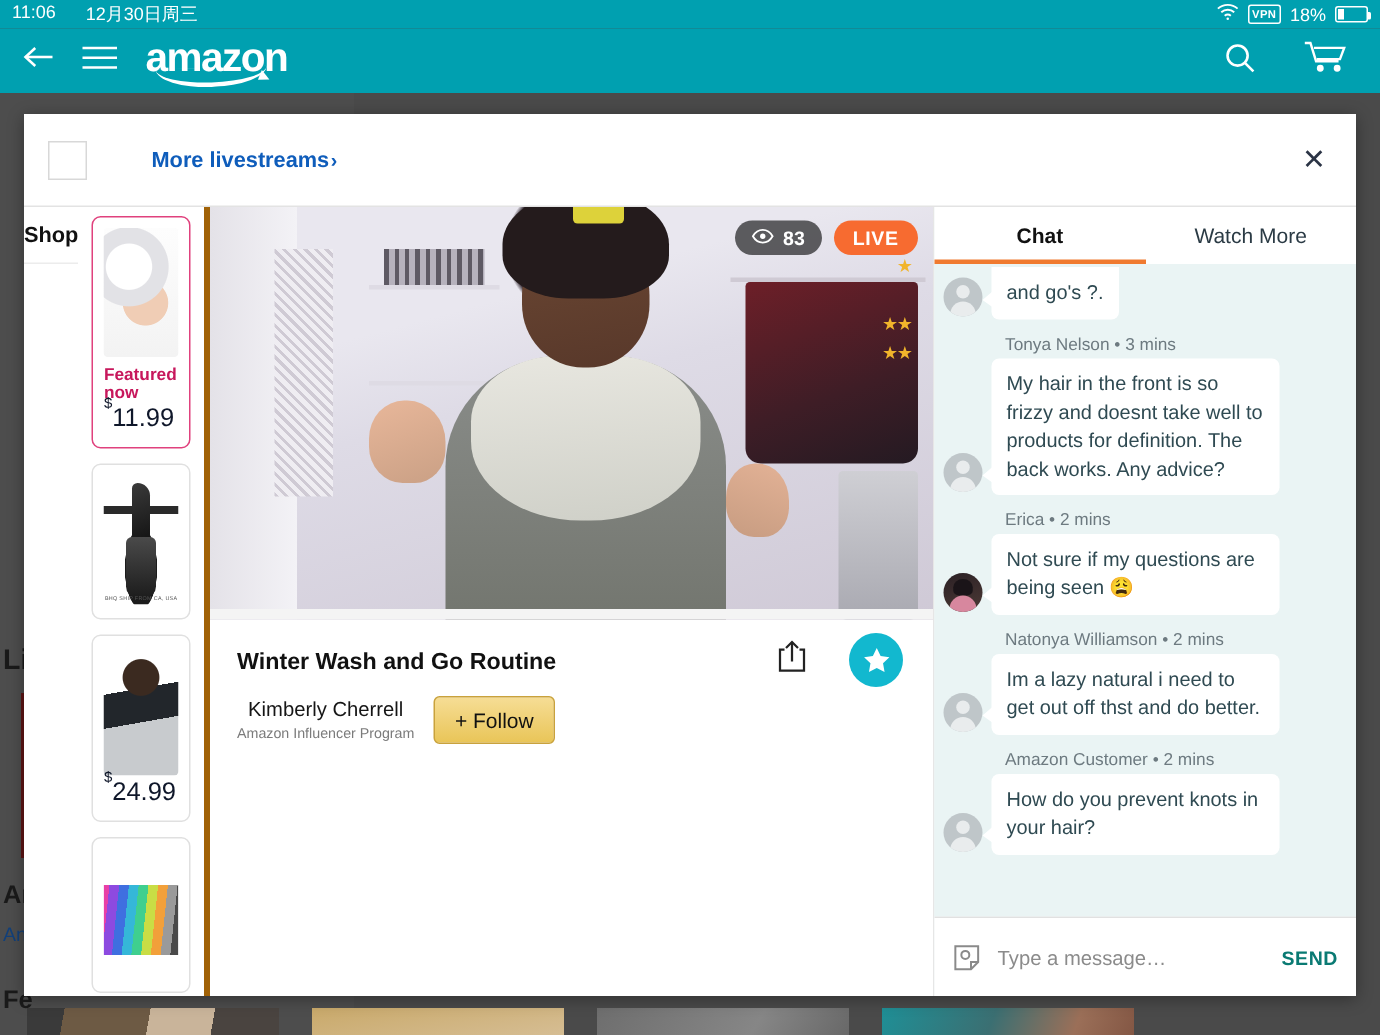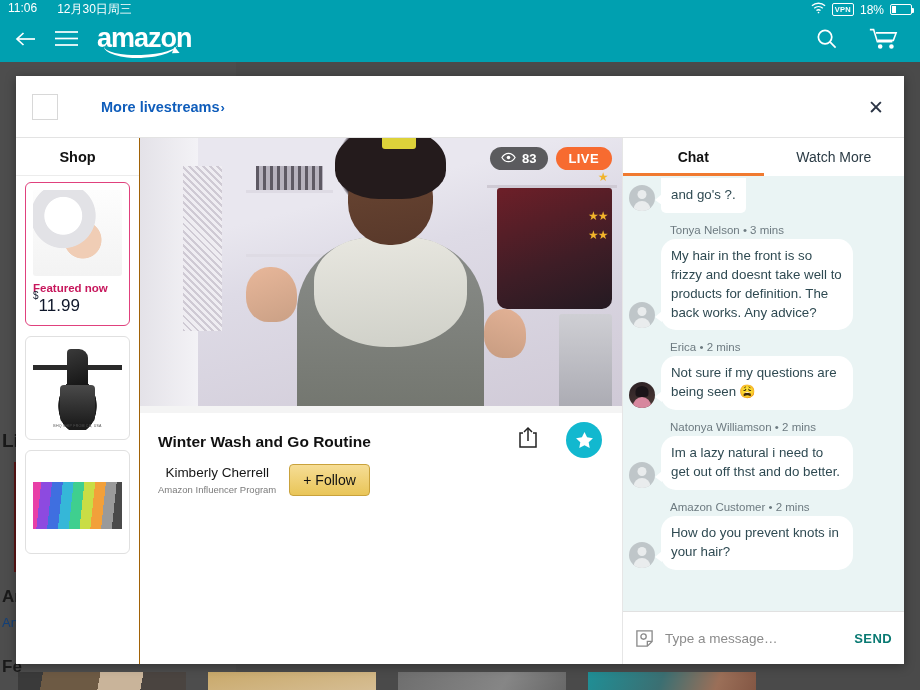--- a/index.html
+++ b/index.html
@@ -95,21 +95,21 @@
   }
   .mh-link .chev { font-size: 13px; font-weight: bold; margin-left: 1px; }
   .mh-close {
     position: absolute; right: 20px; top: 50%; transform: translateY(-50%);
     font-size: 19px; color: #2b3445; cursor: pointer; line-height: 1; font-weight: 300;
   }
 
   .modal-body { display: flex; height: 526px; }
 
   
-  .shop-rail { width: 124px; border-right: 1px solid #a16207; display: flex; flex-direction: column; }
+  .shop-rail { width: 124px; border-right: 4px solid #a16207; display: flex; }
   .shop-title {
     height: 38px; display: flex; align-items: center; justify-content: center;
     font-size: 14.5px; font-weight: bold; color: #111;
     border-bottom: 1px solid #ececec;
   }
   .shop-list { flex: 1; overflow: hidden; padding: 6px 9px 0 9px; }
   .prod-card {
     border: 1px solid #e0e0e0; border-radius: 6px; background: #fff;
     margin-bottom: 10px; padding: 7px 7px 9px 7px; position: relative;
   }
@@ -244,21 +244,21 @@
     flex: none; position: relative; overflow: hidden; margin-bottom: 2px;
   }
   .avatar::before { content:""; position:absolute; left:50%; top:5px; width:9px; height:9px;
                     background:#e9eced; border-radius:50%; transform:translateX(-50%); }
   .avatar::after { content:""; position:absolute; left:50%; top:16px; width:17px; height:12px;
                    background:#e9eced; border-radius:9px 9px 0 0; transform:translateX(-50%); }
   .avatar.photo { background: linear-gradient(160deg,#2a2024,#4d3a36); }
   .avatar.photo::before { top:4px; width:13px; height:11px; background:#1a1418; border-radius:50% 50% 30% 30%; }
   .avatar.photo::after { top:15px; width:18px; height:12px; background:#d7879e; border-radius:9px 9px 0 0; }
   .bubble {
-    background: #fff; border-radius: 15px; padding: 8px 10px;
+    background: #fff; border-radius: 5px; padding: 8px 10px;
     font-size: 13.3px; color: #2f4a52; line-height: 1.42; max-width: 192px;
     position: relative;
   }
   .bubble::before {
     content:""; position:absolute; left:-6px; bottom:8px;
     border-right: 7px solid #fff; border-top: 6px solid transparent; border-bottom: 5px solid transparent;
   }
   .msg.first .bubble { border-radius: 0 0 5px 5px; max-width: 192px; }
   .chat-input {
     height: 53px; background: #fff; border-top: 1px solid #e1e1e1;
@@ -375,20 +375,26 @@
               <sup>$</sup><span>11.99</span>
             </div>
           </div>
 
           <div class="prod-card">
             <div class="prod-img img-sprayer">
               <div class="sprayer-cap">BHQ SHIP FROM CA, USA</div>
             </div>
           </div>
 
+          <div class="prod-card">
+            <div class="prod-img img-cape"></div>
+            <div class="price">
+              <sup>$</sup><span>24.99</span>
+            </div>
+          </div>
 
           <div class="prod-card">
             <div class="prod-img img-clips"></div>
           </div>
 
         </div>
       </div>
 
       <div class="video-col">
 

